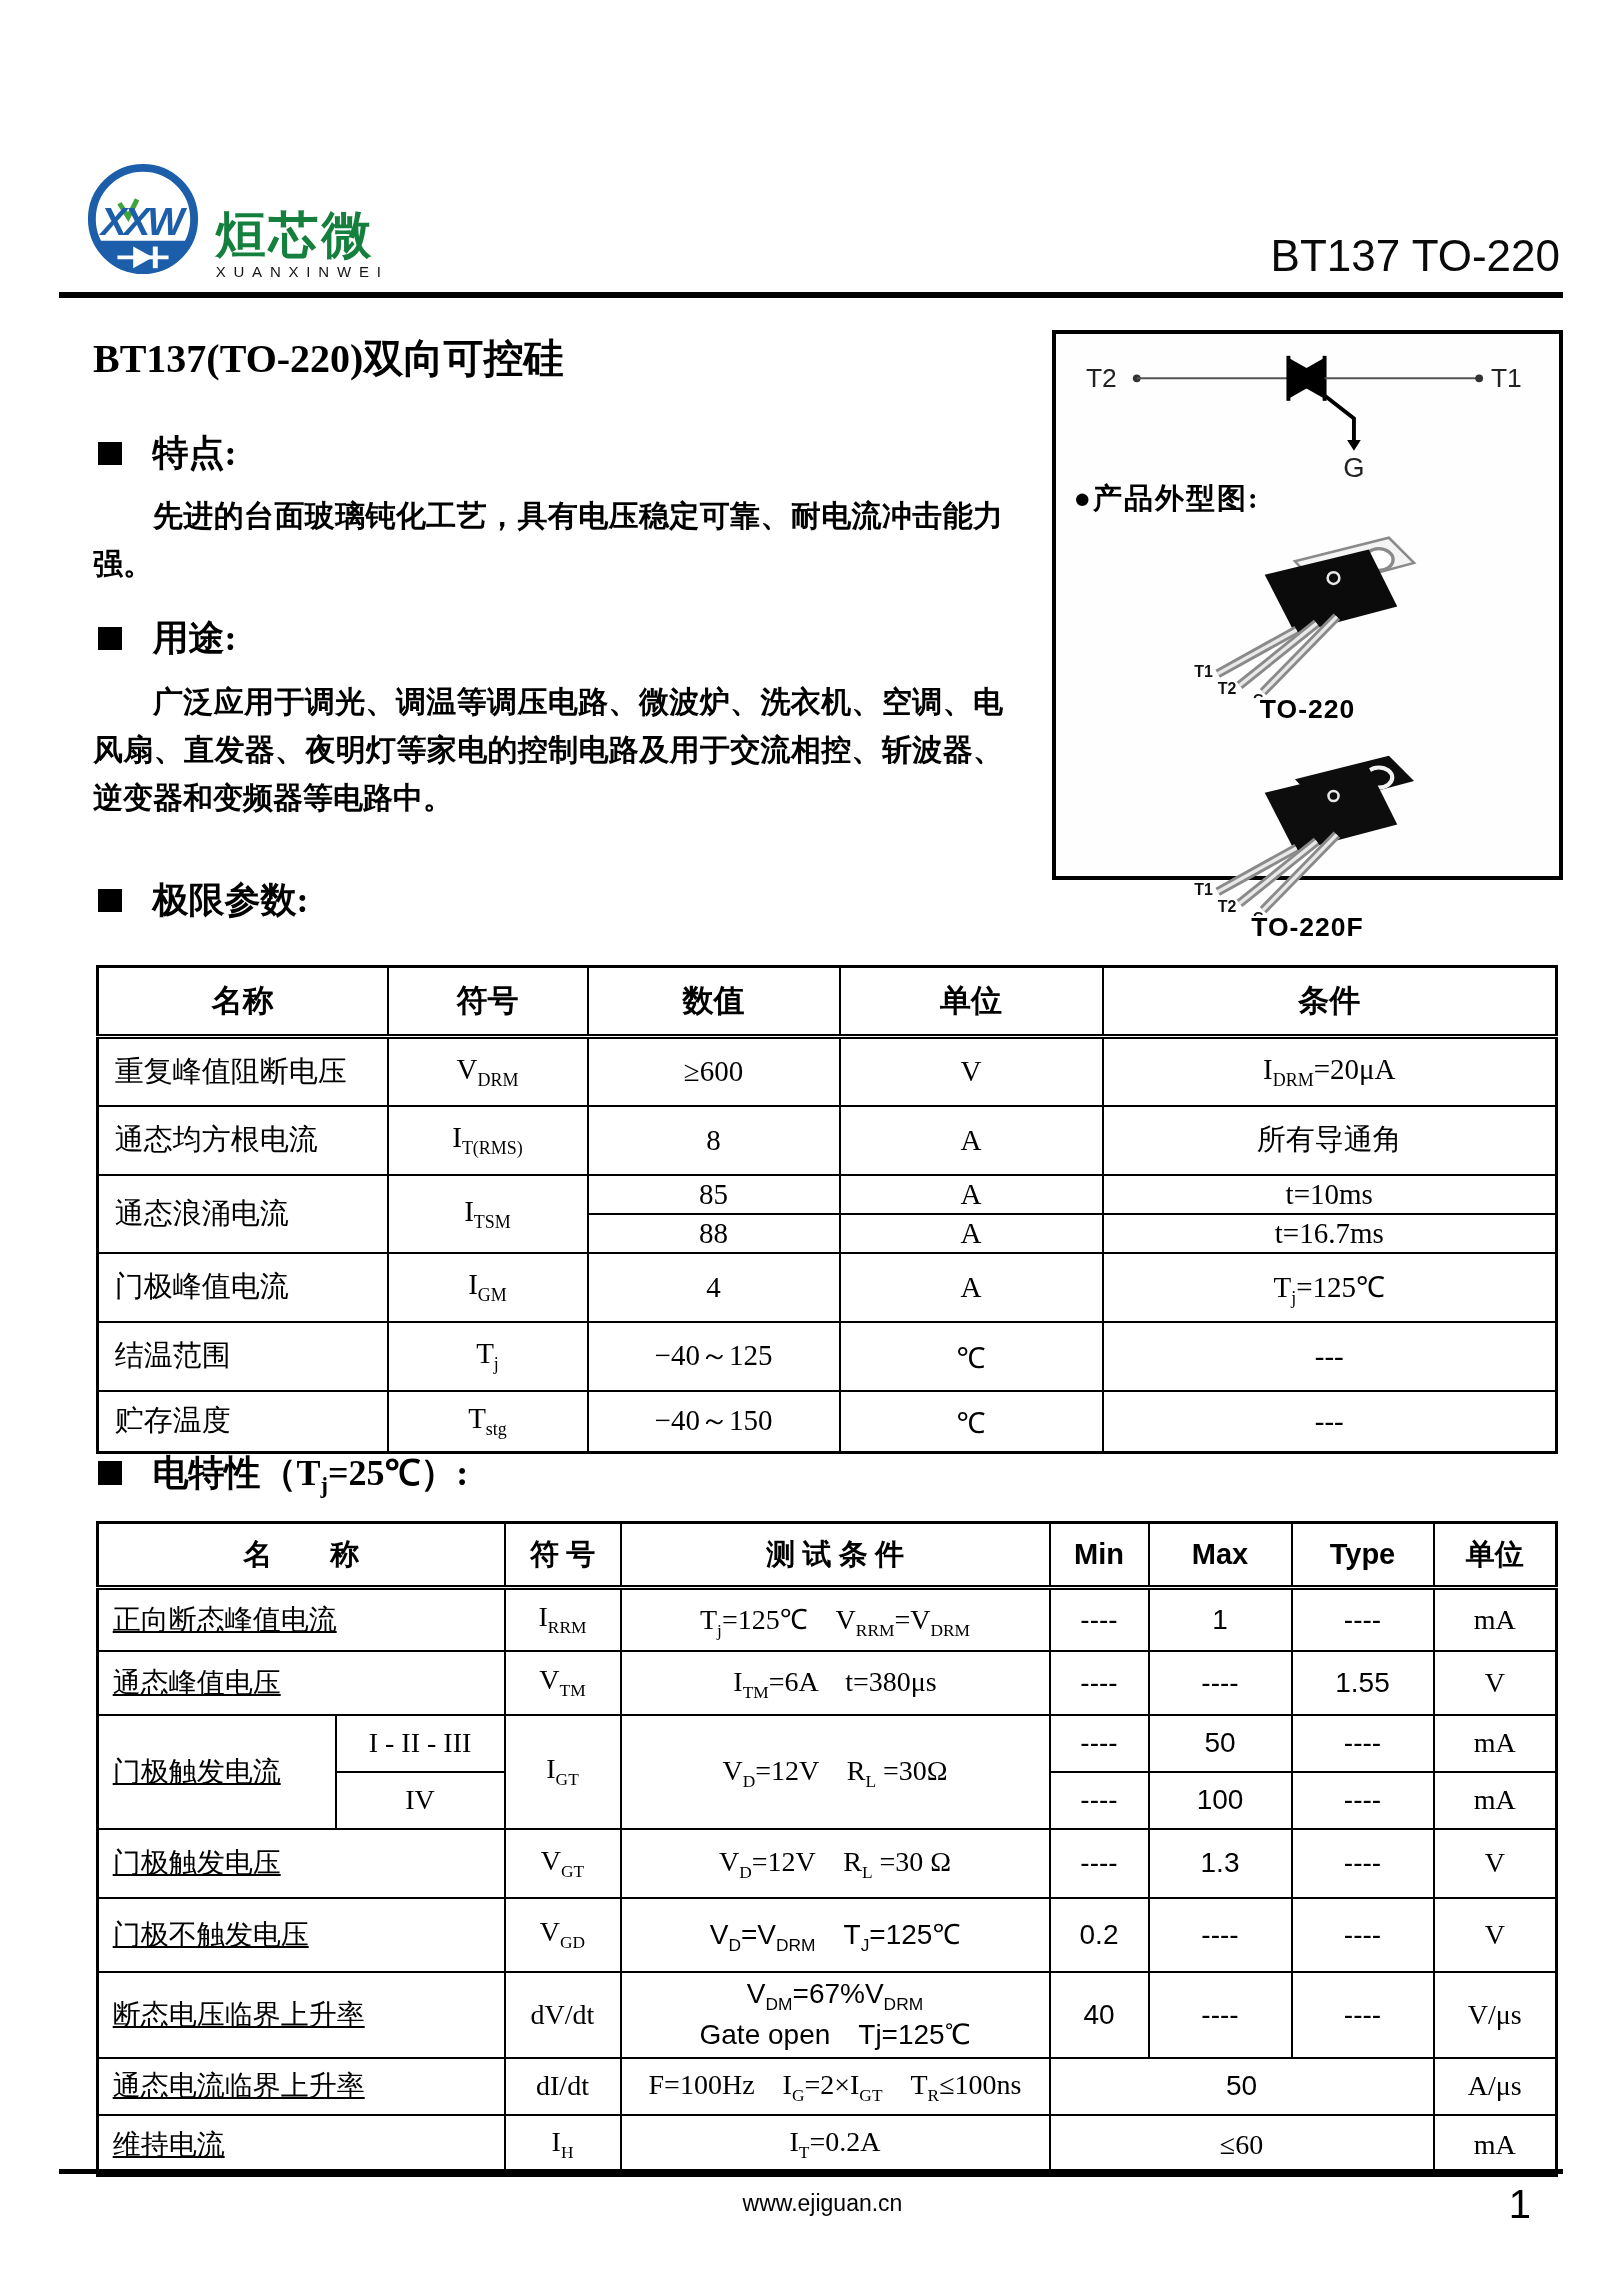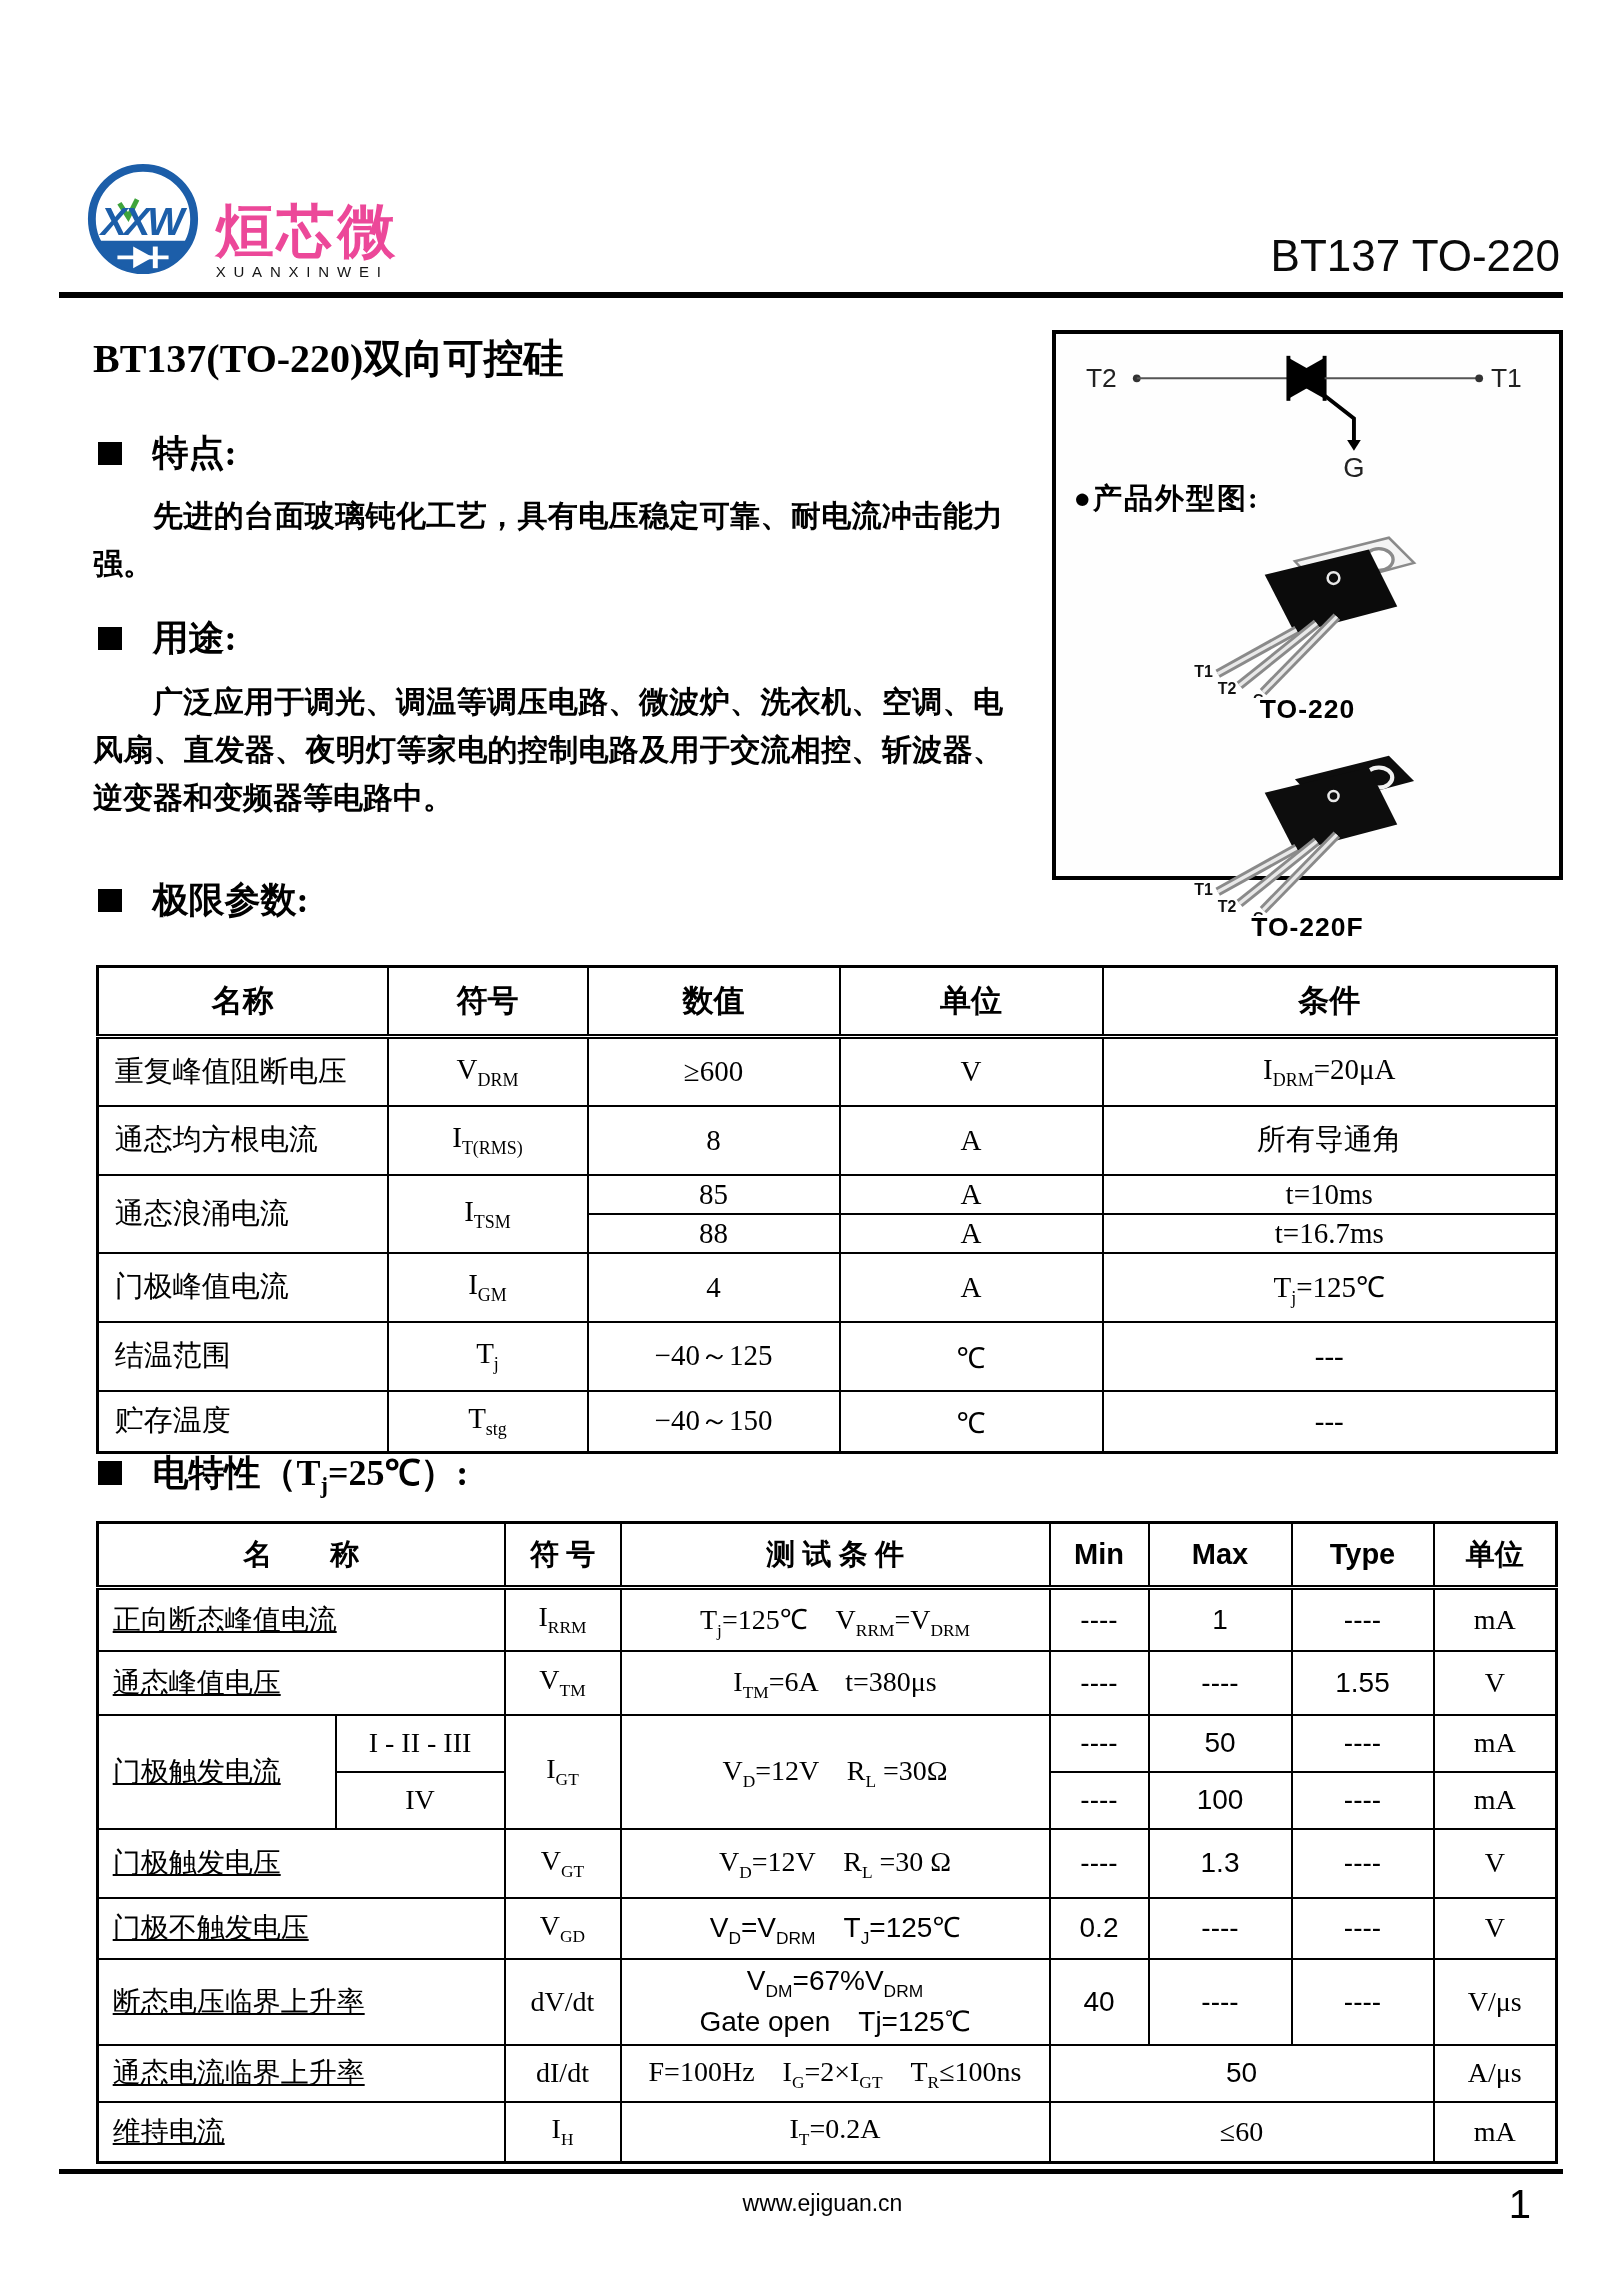--- a/index.html
+++ b/index.html
@@ -6,21 +6,21 @@
   .page{position:relative;width:1621px;height:2293px;background:#fff;
         font-family:"Liberation Serif",serif;color:#000;overflow:hidden;margin:0 auto;}
   .rule{position:absolute;background:#000;}
   .rule-top{left:59px;top:292px;width:1504px;height:5.9px;}
   .rule-bottom{left:59px;top:2169px;width:1504px;height:4.9px;}
 
   
   .brand{position:absolute;left:84px;top:158px;display:flex;align-items:flex-end;}
   .brand svg{width:118px;height:122px;flex:0 0 auto;}
   .brand-text{margin-left:13.7px;}
-  .brand-cn{font-family:Liberation Sans, sans-serif;font-weight:bold;font-size:58px;line-height:1.0;letter-spacing:2.9px;color:#ec4899;}
+  .brand-cn{font-family:Liberation Serif, serif;font-weight:bold;font-size:50px;line-height:1.0;letter-spacing:2.9px;color:#15803d;}
   .brand-en{font-family:"Liberation Sans",sans-serif;font-size:15px;letter-spacing:7.8px;color:#151515;margin-top:2.9px;}
   .model{position:absolute;right:61px;top:231px;font-family:"Liberation Sans",sans-serif;font-size:44px;color:#0a0a0a;}
 
   .doc-title{position:absolute;left:93px;top:331px;font-size:40px;font-weight:bold;margin:0;}
 
   .sec{position:absolute;left:98px;display:flex;align-items:center;font-size:36px;font-weight:bold;}
   .sec .sq{width:23.5px;height:23.5px;background:#000;display:inline-block;margin-right:31px;flex:0 0 auto;}
   .sec-features{top:429px;}
   .sec-apps{top:614px;}
   .sec-limits{top:876px;}
@@ -292,21 +292,21 @@
     </tr>
     <tr style="height:69px">
       <td class="name" colspan="2">门极触发电压</td>
       <td><span>V</span><sub>GT</sub><span></span></td>
       <td><span>V</span><sub>D</sub><span>=12V　R</span><sub>L</sub><span> =30 Ω</span></td>
       <td class="sans">----</td>
       <td class="sans">1.3</td>
       <td class="sans">----</td>
       <td>V</td>
     </tr>
-    <tr style="height:61px">
+    <tr style="height:74px">
       <td class="name" colspan="2">门极不触发电压</td>
       <td><span>V</span><sub>GD</sub><span></span></td>
       <td class="sans"><span>V</span><sub>D</sub><span>=V</span><sub>DRM</sub><span>　T</span><sub>J</sub><span>=125℃</span></td>
       <td class="sans">0.2</td>
       <td class="sans">----</td>
       <td class="sans">----</td>
       <td>V</td>
     </tr>
     <tr style="height:86px">
       <td class="name" colspan="2">断态电压临界上升率</td>

